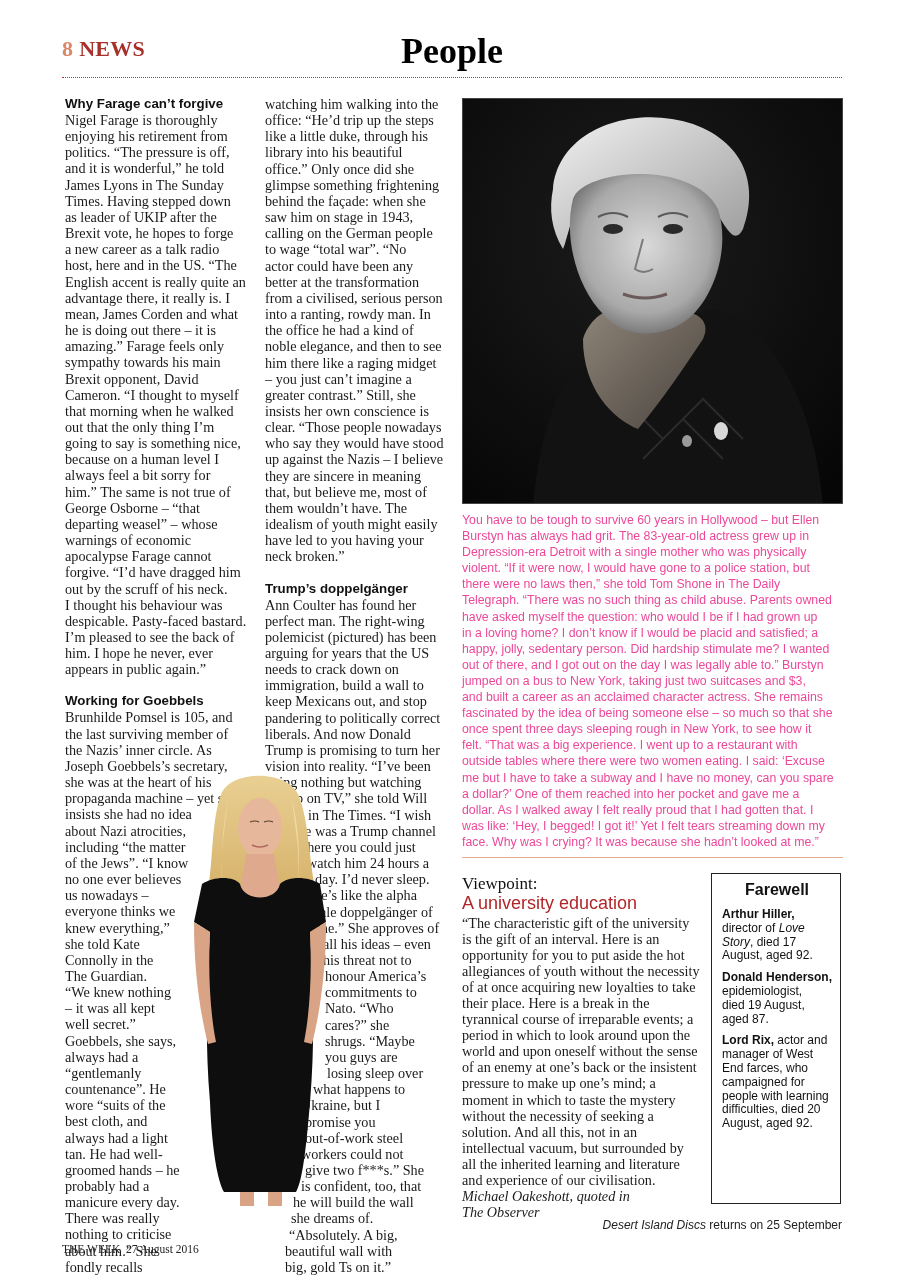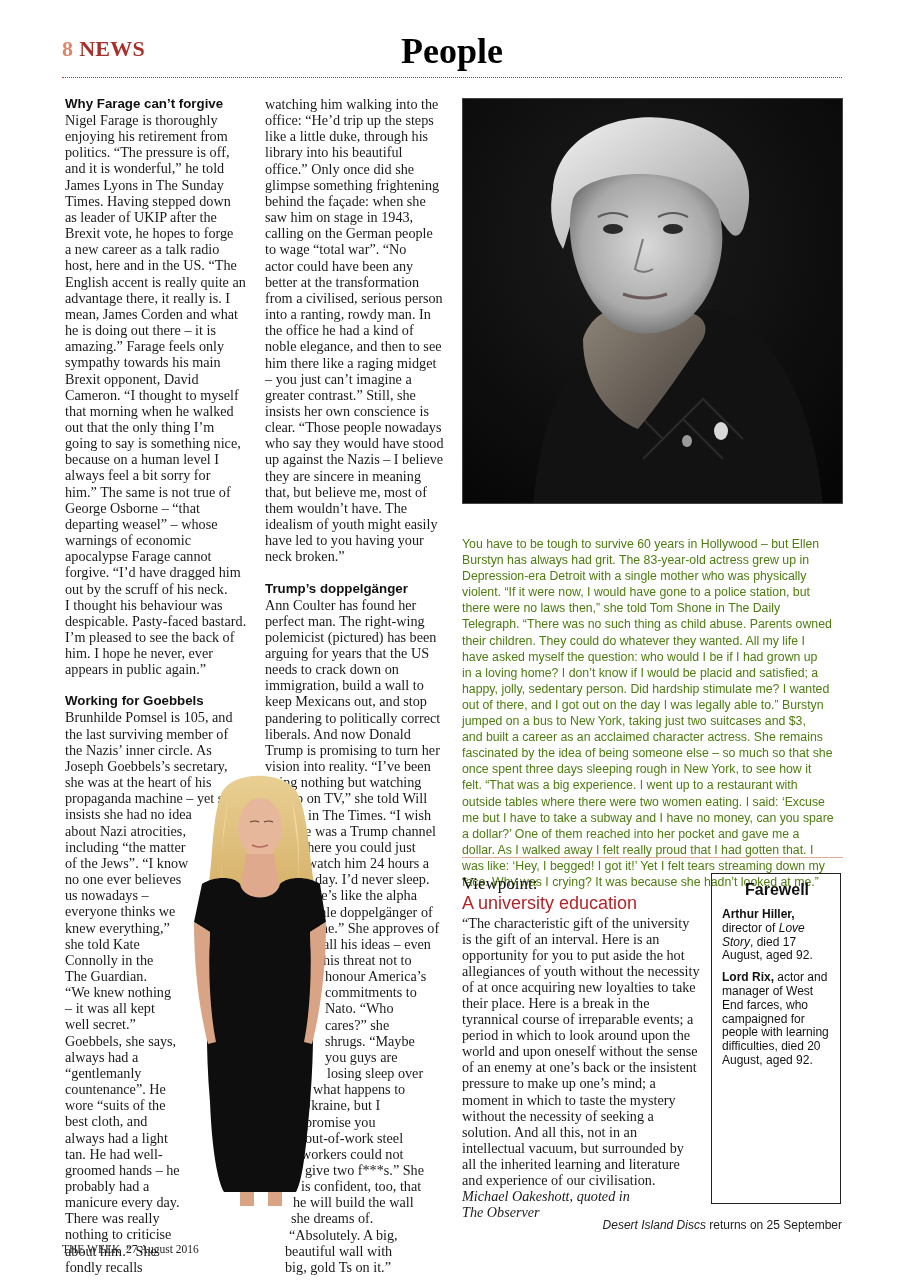--- a/index.html
+++ b/index.html
@@ -21,21 +21,21 @@
   .col2 { left:265px; top:96px; width:190px; }
 
   .ln { display:block; white-space:nowrap; }
 
   
   .coulter { position:absolute; left:184px; top:772px; width:152px; height:434px; }
 
   
   .photo { position:absolute; left:462px; top:98px; width:381px; height:406px; background:#0b0b0b; overflow:hidden; border:1px solid #444; box-sizing:border-box; }
 
-  .caption { position:absolute; left:462px; top:536px; width:385px; font-family:"Liberation Sans", sans-serif; font-size:12.3px; line-height:16.1px; color:#4d7c0f; }
+  .caption { position:absolute; left:462px; top:512px; width:385px; font-family:"Liberation Sans", sans-serif; font-size:12.3px; line-height:16.1px; color:#ec4899; }
   .caption .ln { white-space:nowrap; }
 
   .rule-orange { position:absolute; left:462px; top:857px; width:381px; border-top:1.5px solid #e3ab8f; }
 
   .viewpoint { position:absolute; left:462px; top:874px; width:245px; }
   .vp-kicker { font-family:"Liberation Serif", serif; font-size:17px; line-height:19px; color:#111; }
   .vp-title { font-family:"Liberation Sans", sans-serif; font-size:18px; line-height:20px; color:#b1262a; margin-bottom:2px; }
   .vp-body { font-family:"Liberation Serif", serif; font-size:14.2px; line-height:16.05px; color:#1a1a1a; }
   .vp-body .ln { white-space:nowrap; }
   .vp-attr { font-style:italic; }
@@ -296,21 +296,20 @@
   </svg>
 </div>
 
 <div class="caption">
     <span class="ln">You have to be tough to survive 60 years in Hollywood – but Ellen</span>
     <span class="ln">Burstyn has always had grit. The 83-year-old actress grew up in</span>
     <span class="ln">Depression-era Detroit with a single mother who was physically</span>
     <span class="ln">violent. “If it were now, I would have gone to a police station, but</span>
     <span class="ln">there were no laws then,” she told Tom Shone in The Daily</span>
     <span class="ln">Telegraph. “There was no such thing as child abuse. Parents owned</span>
-    <span class="ln">their children. They could do whatever they wanted. All my life I</span>
     <span class="ln">have asked myself the question: who would I be if I had grown up</span>
     <span class="ln">in a loving home? I don’t know if I would be placid and satisfied; a</span>
     <span class="ln">happy, jolly, sedentary person. Did hardship stimulate me? I wanted</span>
     <span class="ln">out of there, and I got out on the day I was legally able to.” Burstyn</span>
     <span class="ln">jumped on a bus to New York, taking just two suitcases and $3,</span>
     <span class="ln">and built a career as an acclaimed character actress. She remains</span>
     <span class="ln">fascinated by the idea of being someone else – so much so that she</span>
     <span class="ln">once spent three days sleeping rough in New York, to see how it</span>
     <span class="ln">felt. “That was a big experience. I went up to a restaurant with</span>
     <span class="ln">outside tables where there were two women eating. I said: ‘Excuse</span>
@@ -355,20 +354,26 @@
 
 <div class="farewell">
   <h2>Farewell</h2>
   <div class="fw-entry">
     <span class="ln name">Arthur Hiller,</span>
     <span class="ln"><span>director of </span><i>Love</i></span>
     <span class="ln"><i>Story</i><span>, died 17</span></span>
     <span class="ln">August, aged 92.</span>
   </div>
   <div class="fw-entry">
+    <span class="ln name">Donald Henderson,</span>
+    <span class="ln">epidemiologist,</span>
+    <span class="ln">died 19 August,</span>
+    <span class="ln">aged 87.</span>
+  </div>
+  <div class="fw-entry">
     <span class="ln"><span class="name">Lord Rix,</span><span> actor and</span></span>
     <span class="ln">manager of West</span>
     <span class="ln">End farces, who</span>
     <span class="ln">campaigned for</span>
     <span class="ln">people with learning</span>
     <span class="ln">difficulties, died 20</span>
     <span class="ln">August, aged 92.</span>
   </div>
 </div>
 

